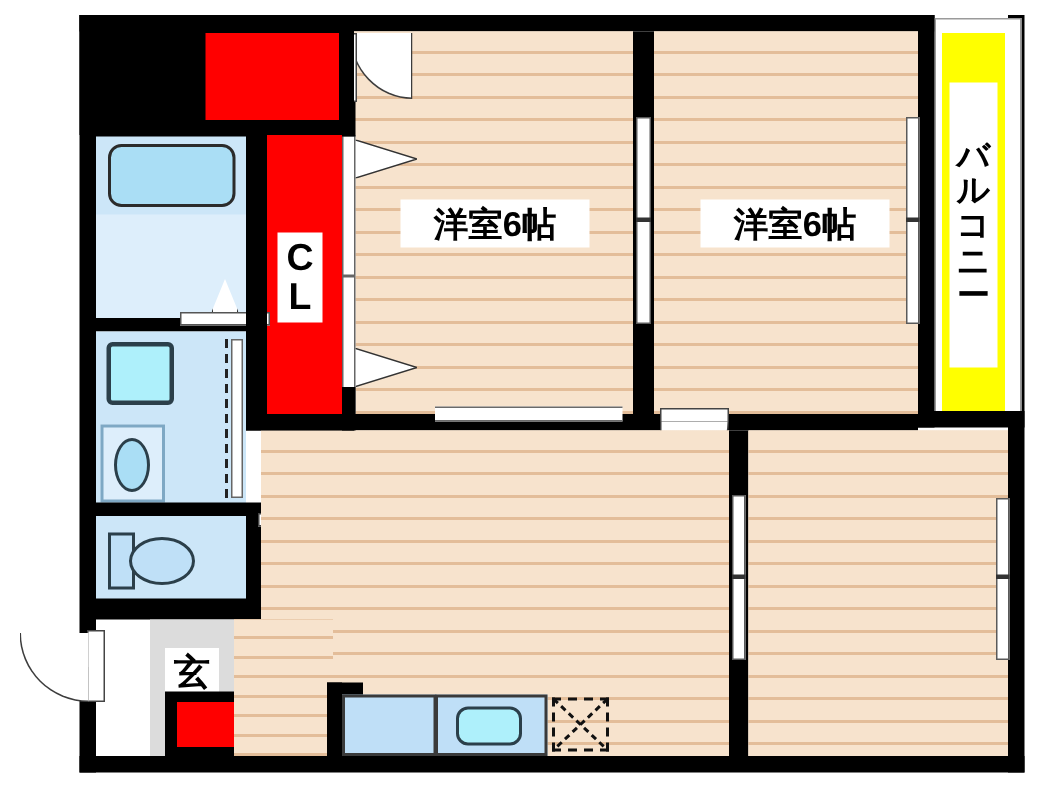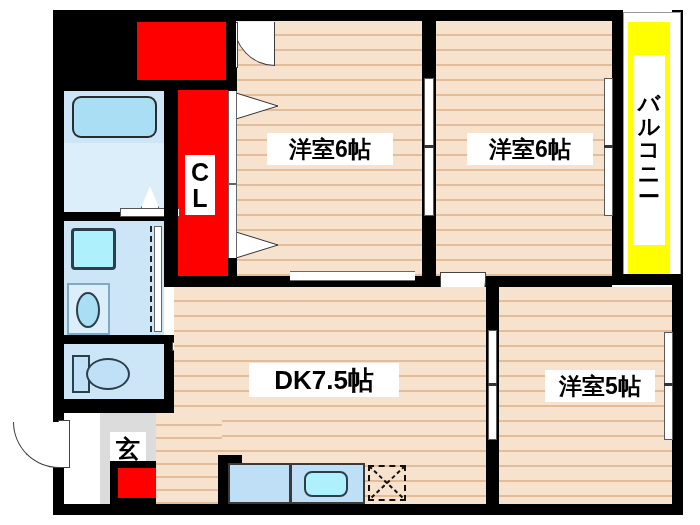--- a/index.html
+++ b/index.html
@@ -238,42 +238,40 @@
   <div class="abs wall" style="left:164px; top:276px; width:448px; height:11px;"></div>
 
   <div class="abs slider-h" style="left:290px; top:271px; width:125px; height:10px;"></div>
 
   <div class="abs white" style="left:440px; top:272px; width:46px; height:10px; border:1px solid #444;"></div>
   <div class="abs door-arc arc-tr" style="left:440px; top:281px; width:46px; height:44px; border-radius:0 0 100% 0; border-top:none;"></div>
 
   <div class="abs floor" style="left:174px; top:287px; width:312px; height:217px;"></div>
 
   <div class="abs floor-fine" style="left:156px; top:413px; width:66px; height:91px;"></div>
-  <div class="label" style="left:249px; top:363px; width:150px; height:34px; font-size:26px;">DK7.5帖</div>
 
   <div class="abs blackfill" style="left:218px; top:455px; width:10px; height:49px;"></div>
   <div class="abs blackfill" style="left:218px; top:455px; width:24px; height:10px;"></div>
   <div class="abs kitchen-counter" style="left:228px; top:463px; width:63px; height:41px;"></div>
   <div class="abs kitchen-counter" style="left:290px; top:463px; width:75px; height:41px;"></div>
   <div class="abs kitchen-basin" style="left:304px; top:471px; width:44px; height:26px;"></div>
 
   <div class="abs" style="left:368px; top:465px; width:38px; height:36px; border:2px dashed #111;"></div>
   <div class="abs" style="left:368px; top:465px; width:38px; height:36px; overflow:hidden;">
     <svg width="38" height="36" viewBox="0 0 38 36">
       <line x1="1" y1="1" x2="37" y2="35" stroke="#111" stroke-width="2" stroke-dasharray="4 3"></line>
       <line x1="37" y1="1" x2="1" y2="35" stroke="#111" stroke-width="2" stroke-dasharray="4 3"></line>
     </svg>
   </div>
 
   <div class="abs wall" style="left:486px; top:287px; width:13px; height:217px;"></div>
   <div class="abs slider" style="left:488px; top:330px; width:9px; height:110px;"></div>
   <div class="abs" style="left:488px; top:383px; width:9px; height:3px; background:#333;"></div>
 
   <div class="abs floor" style="left:499px; top:287px; width:173px; height:217px;"></div>
-  <div class="label" style="left:545px; top:370px; width:110px; height:32px; font-size:23px;">洋室5帖</div>
 
   <div class="abs slider" style="left:664px; top:332px; width:9px; height:108px;"></div>
   <div class="abs" style="left:664px; top:383px; width:9px; height:3px; background:#333;"></div>
 
   <div class="abs wall" style="left:164px; top:85px; width:14px; height:198px;"></div>
   <div class="abs wall" style="left:164px; top:276px; width:72px; height:11px;"></div>
   <div class="abs wall" style="left:126px; top:21px; width:11px; height:61px;"></div>
   <div class="abs wall" style="left:226px; top:21px; width:10px; height:69px;"></div>
   <div class="abs wall" style="left:228px; top:276px; width:9px; height:11px;"></div>
 

